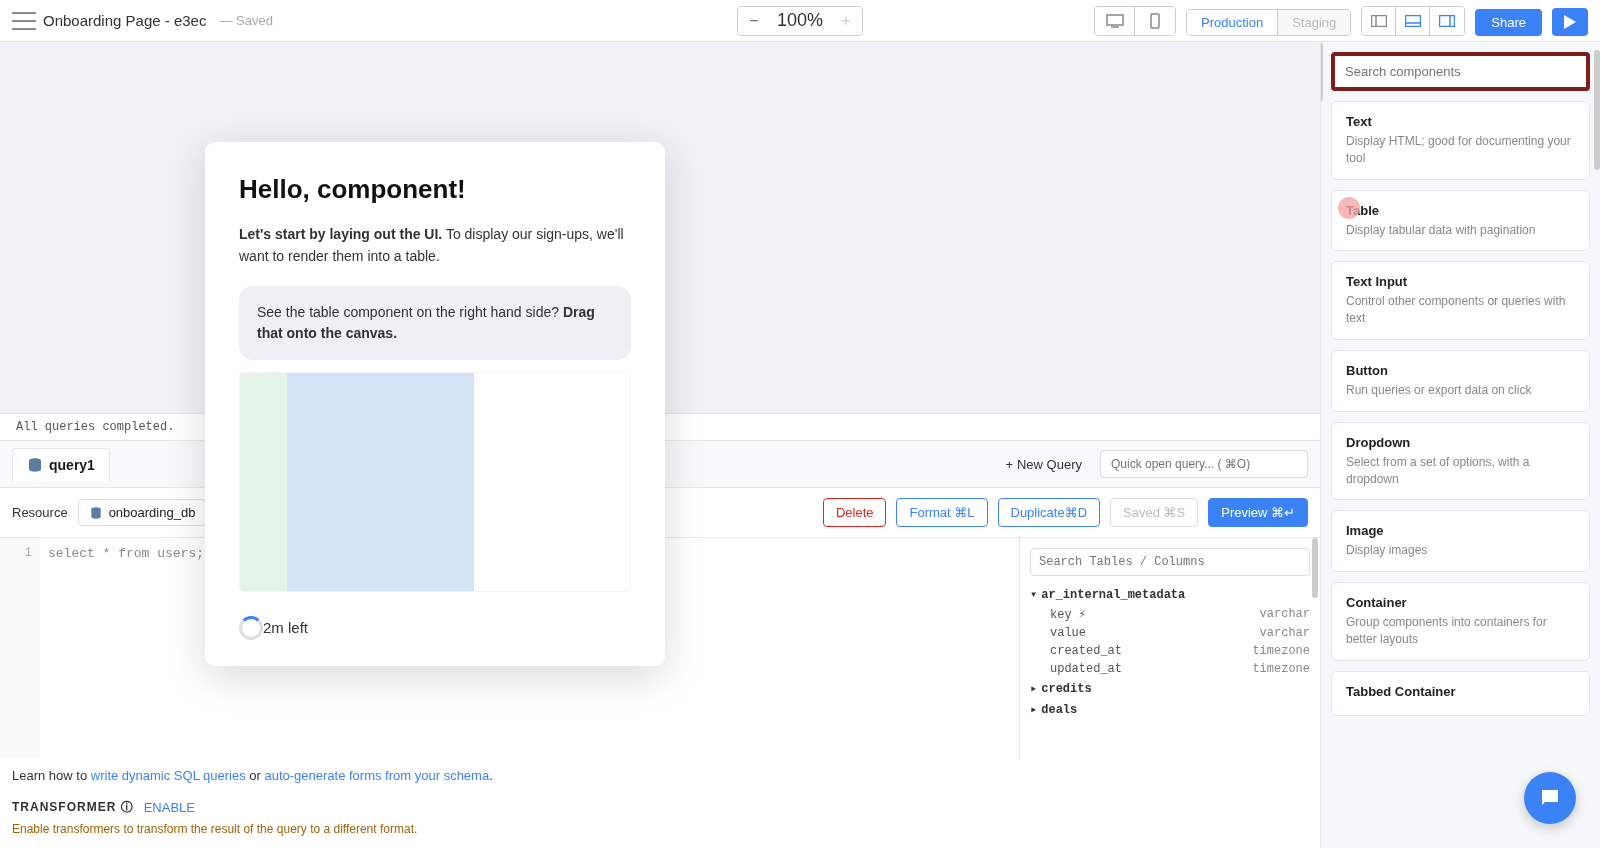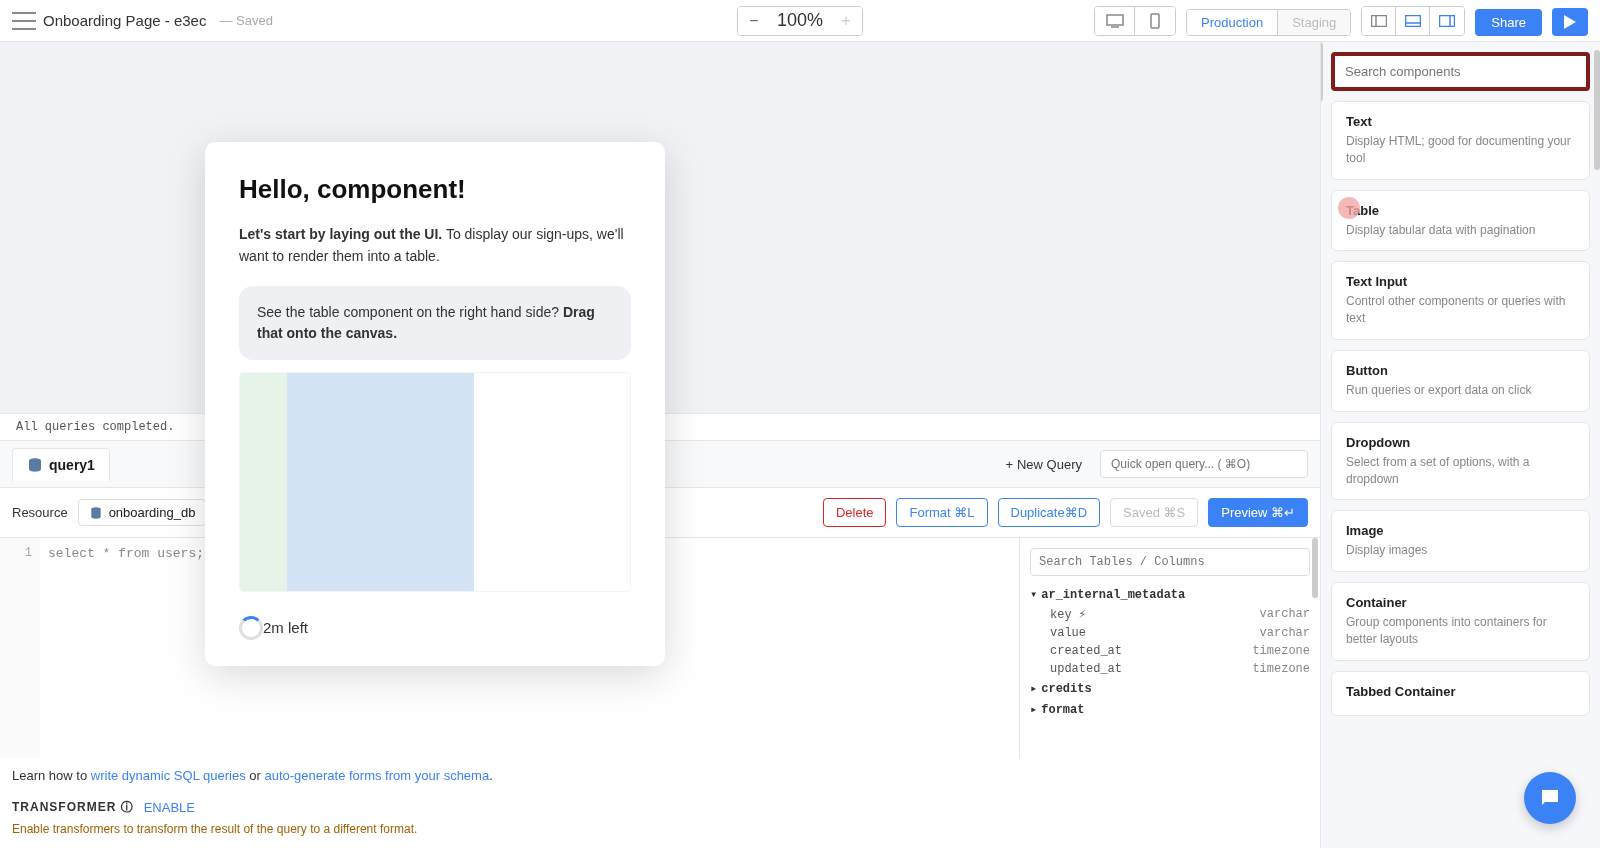--- a/index.html
+++ b/index.html
@@ -243,21 +243,21 @@
             <div class="schema-col">
               <span>updated_at</span>
               <span class="type">timezone</span>
             </div>
             <div class="schema-table-name">
               <span>▸</span>
               <span>credits</span>
             </div>
             <div class="schema-table-name">
               <span>▸</span>
-              <span>format</span>
+              <span>deals</span>
             </div>
           </div>
       </div>
     </div>
 
     <div class="learn-row">
       <span>Learn how to </span><a href="#">write dynamic SQL queries</a><span> or </span><a href="#">auto-generate forms from your schema</a><span>.</span>
     </div>
     <div class="transformer-row">
       <span class="transformer-label"><span>TRANSFORMER</span> <span>ⓘ</span></span>

